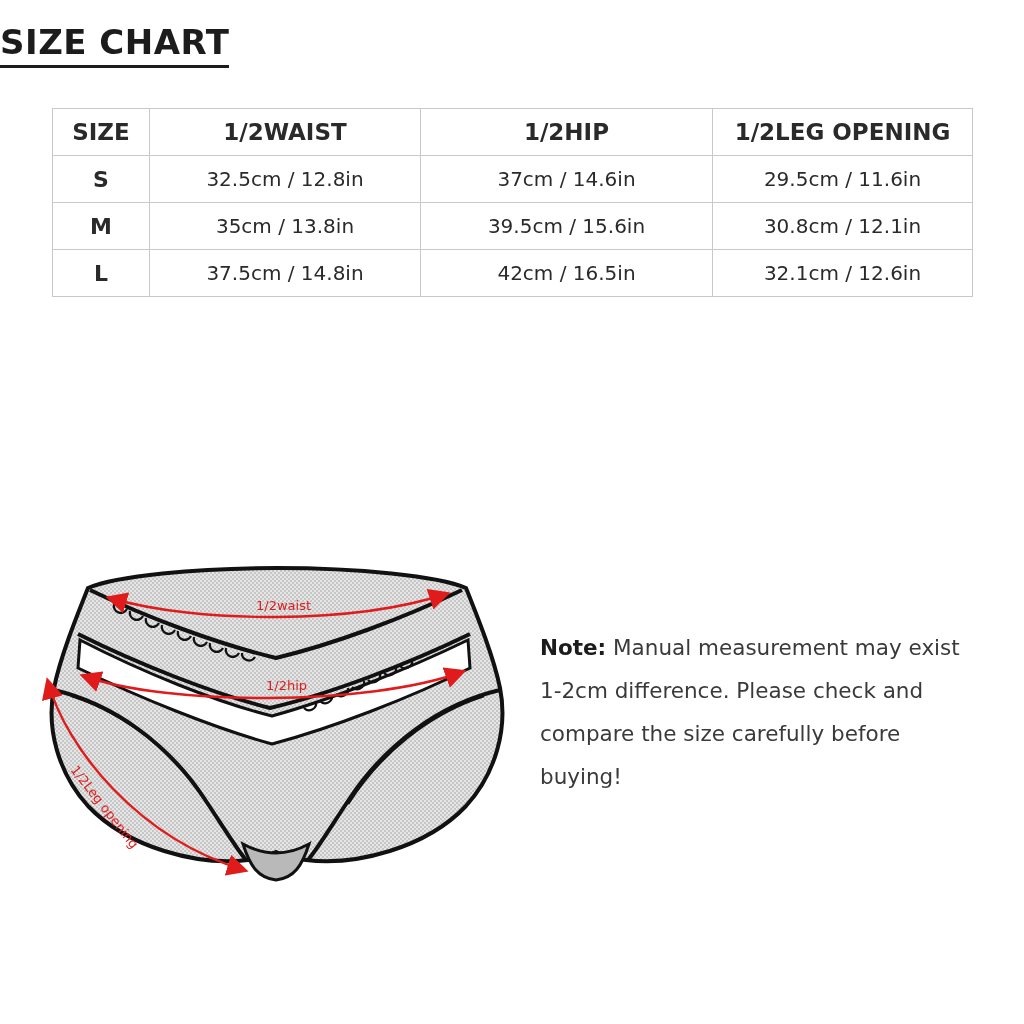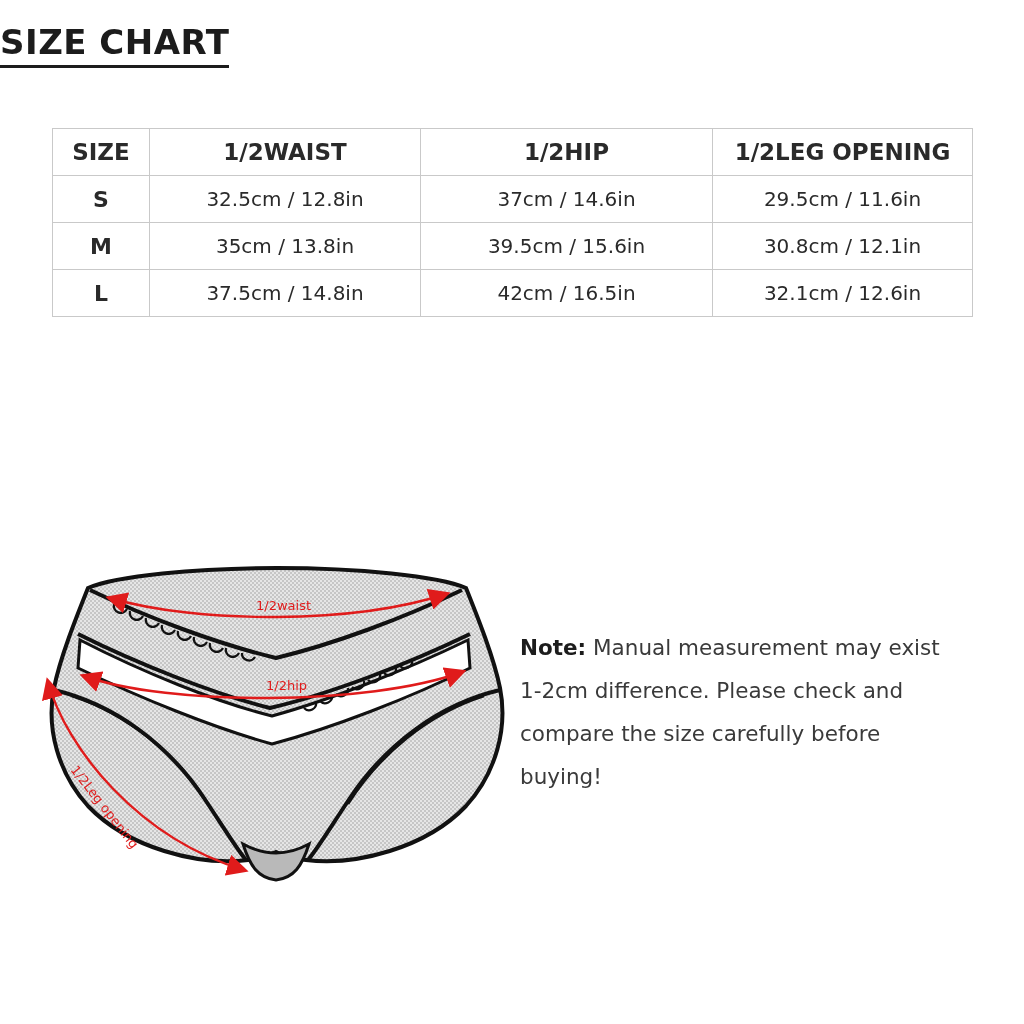--- a/index.html
+++ b/index.html
@@ -33,21 +33,20 @@
     border-bottom: 3px solid #1c1c1c;
     padding-bottom: 3px;
   }
 
   
   .table-wrap {
     position: absolute;
     top: 108px;
     left: 52px;
     width: 920px;
-    margin-top: 20px;
   }
   table.size-chart {
     width: 920px;
     border-collapse: collapse;
     table-layout: fixed;
   }
   table.size-chart col.c0 { width: 97px; }
   table.size-chart col.c1 { width: 271px; }
   table.size-chart col.c2 { width: 292px; }
   table.size-chart col.c3 { width: 260px; }
@@ -81,21 +80,21 @@
     left: 18px;
     top: 548px;
     width: 520px;
     height: 360px;
   }
   .illustration svg { display: block; }
 
   
   .note {
     position: absolute;
-    left: 520px;
+    left: 540px;
     top: 626px;
     width: 420px;
     font-size: 21.5px;
     line-height: 43px;
     color: #3a3a3a;
   }
   .note b {
     color: #1c1c1c;
     font-weight: bold;
   }

